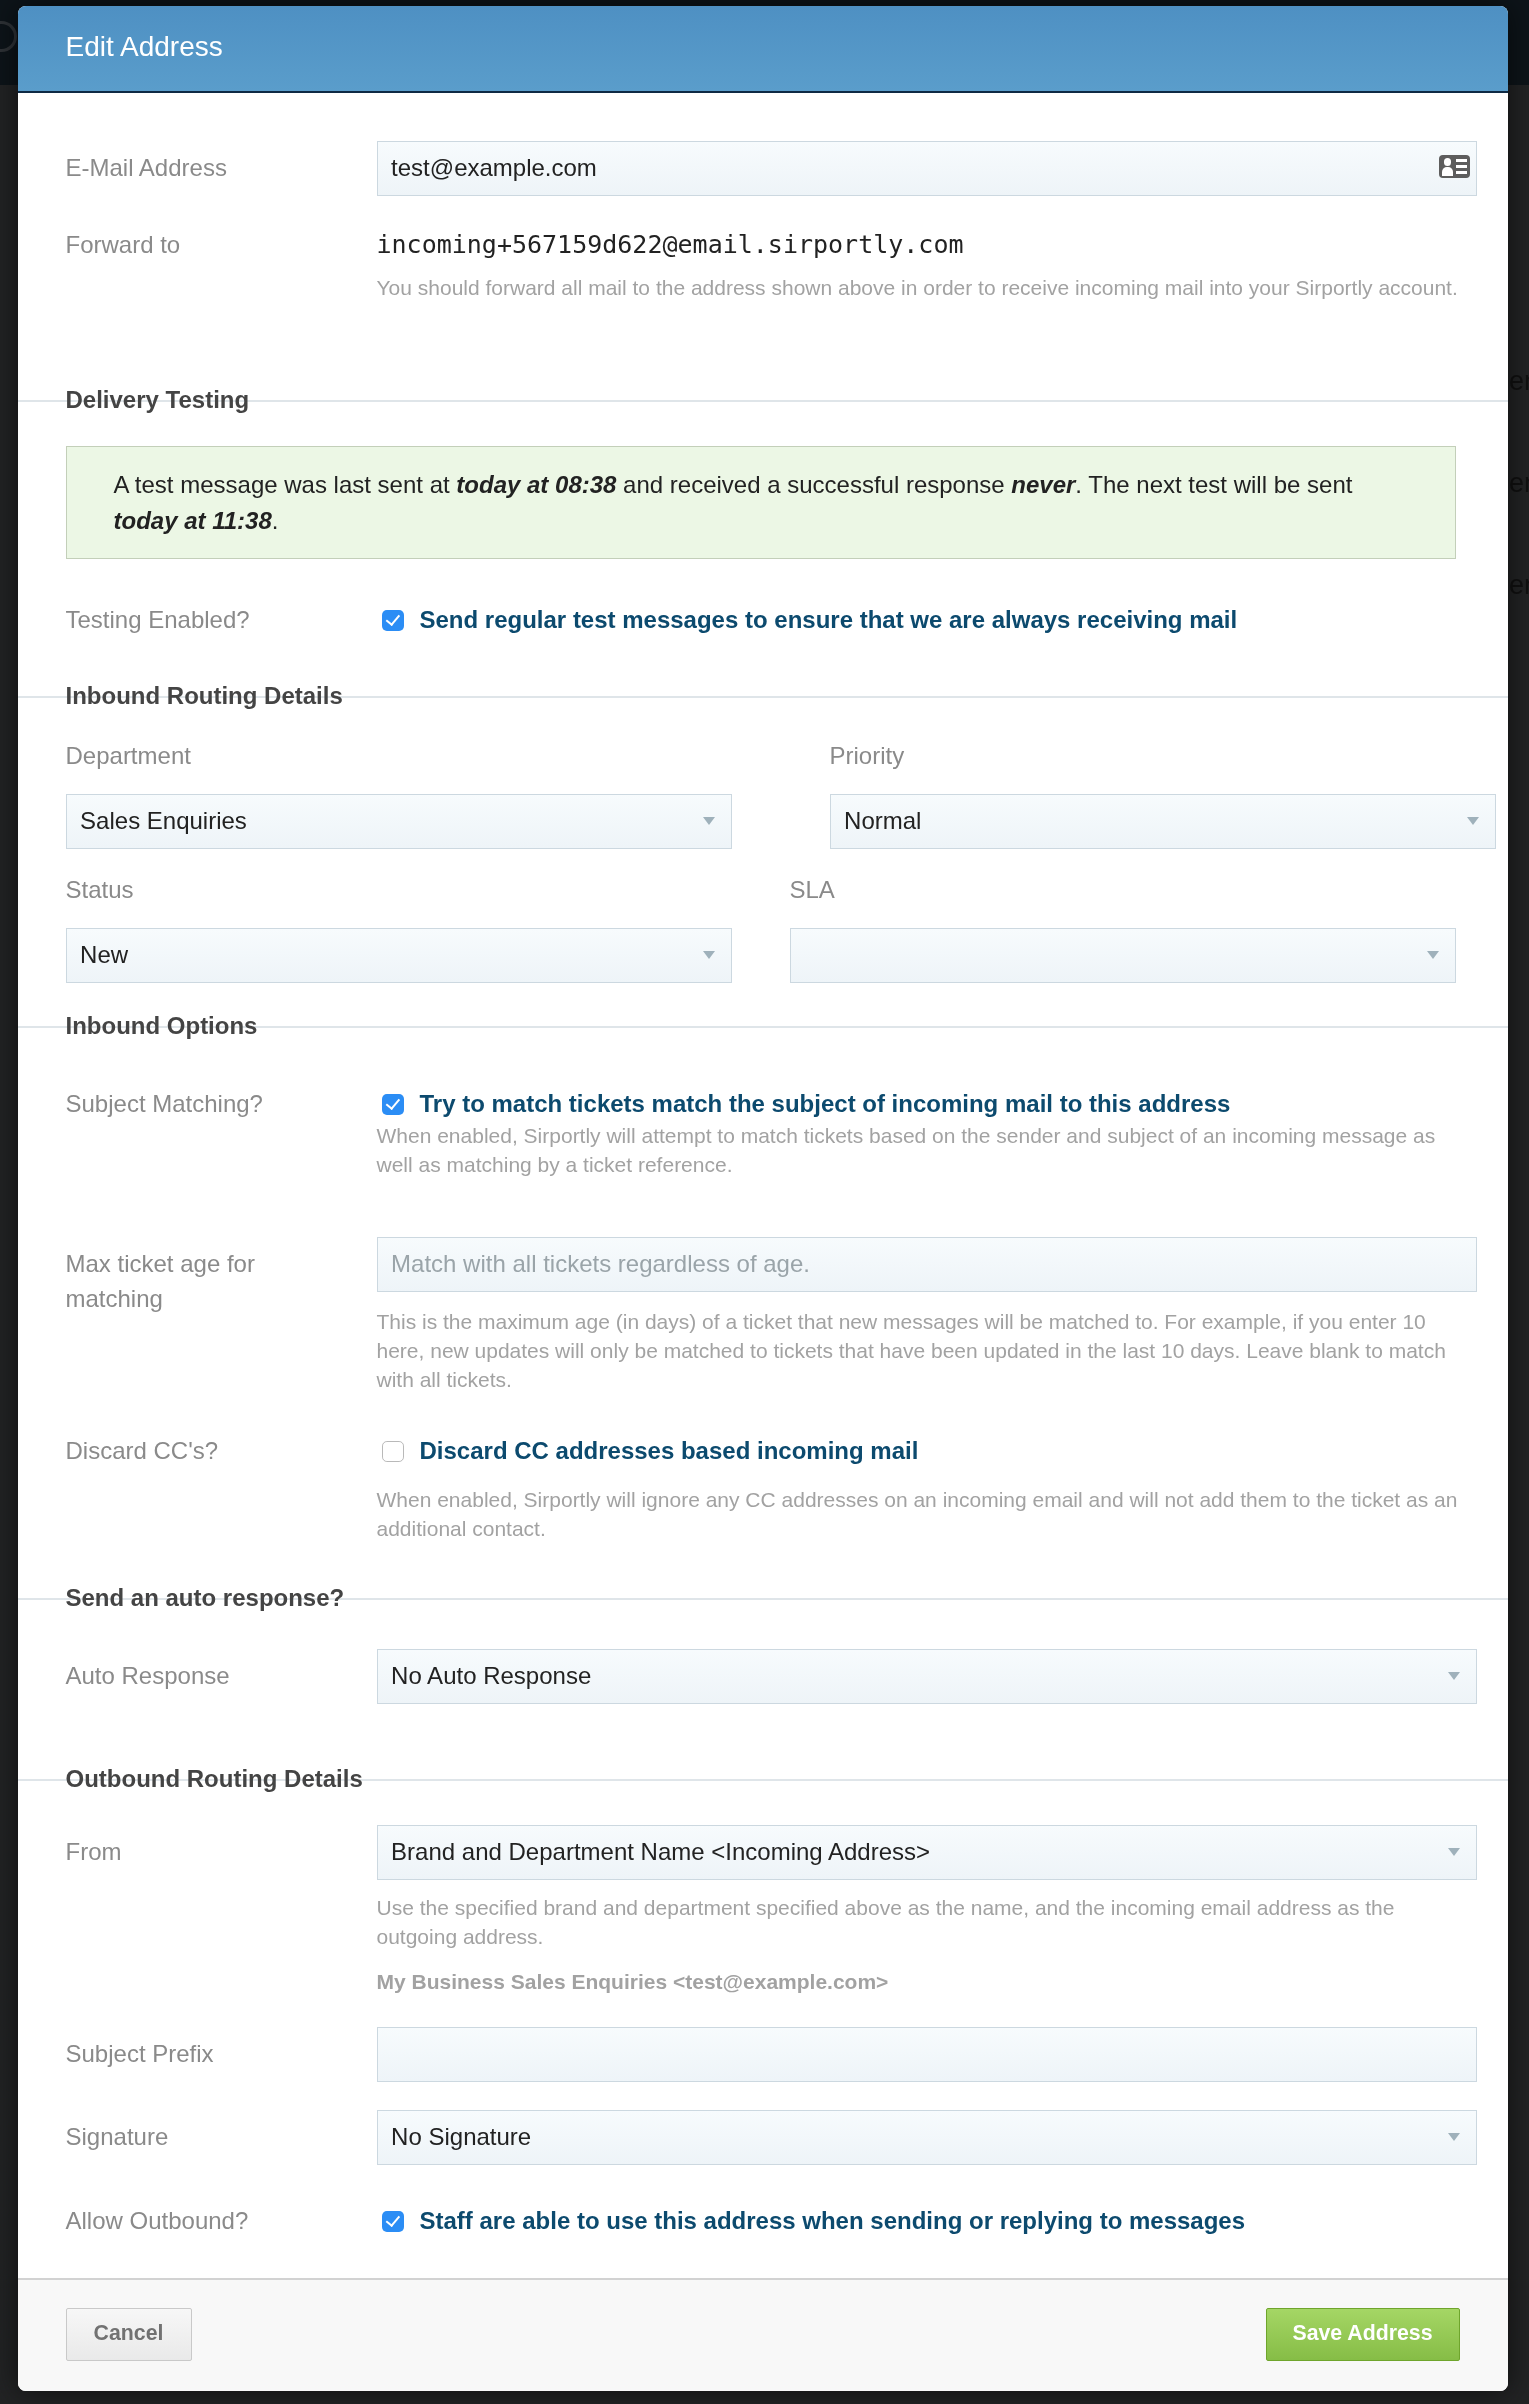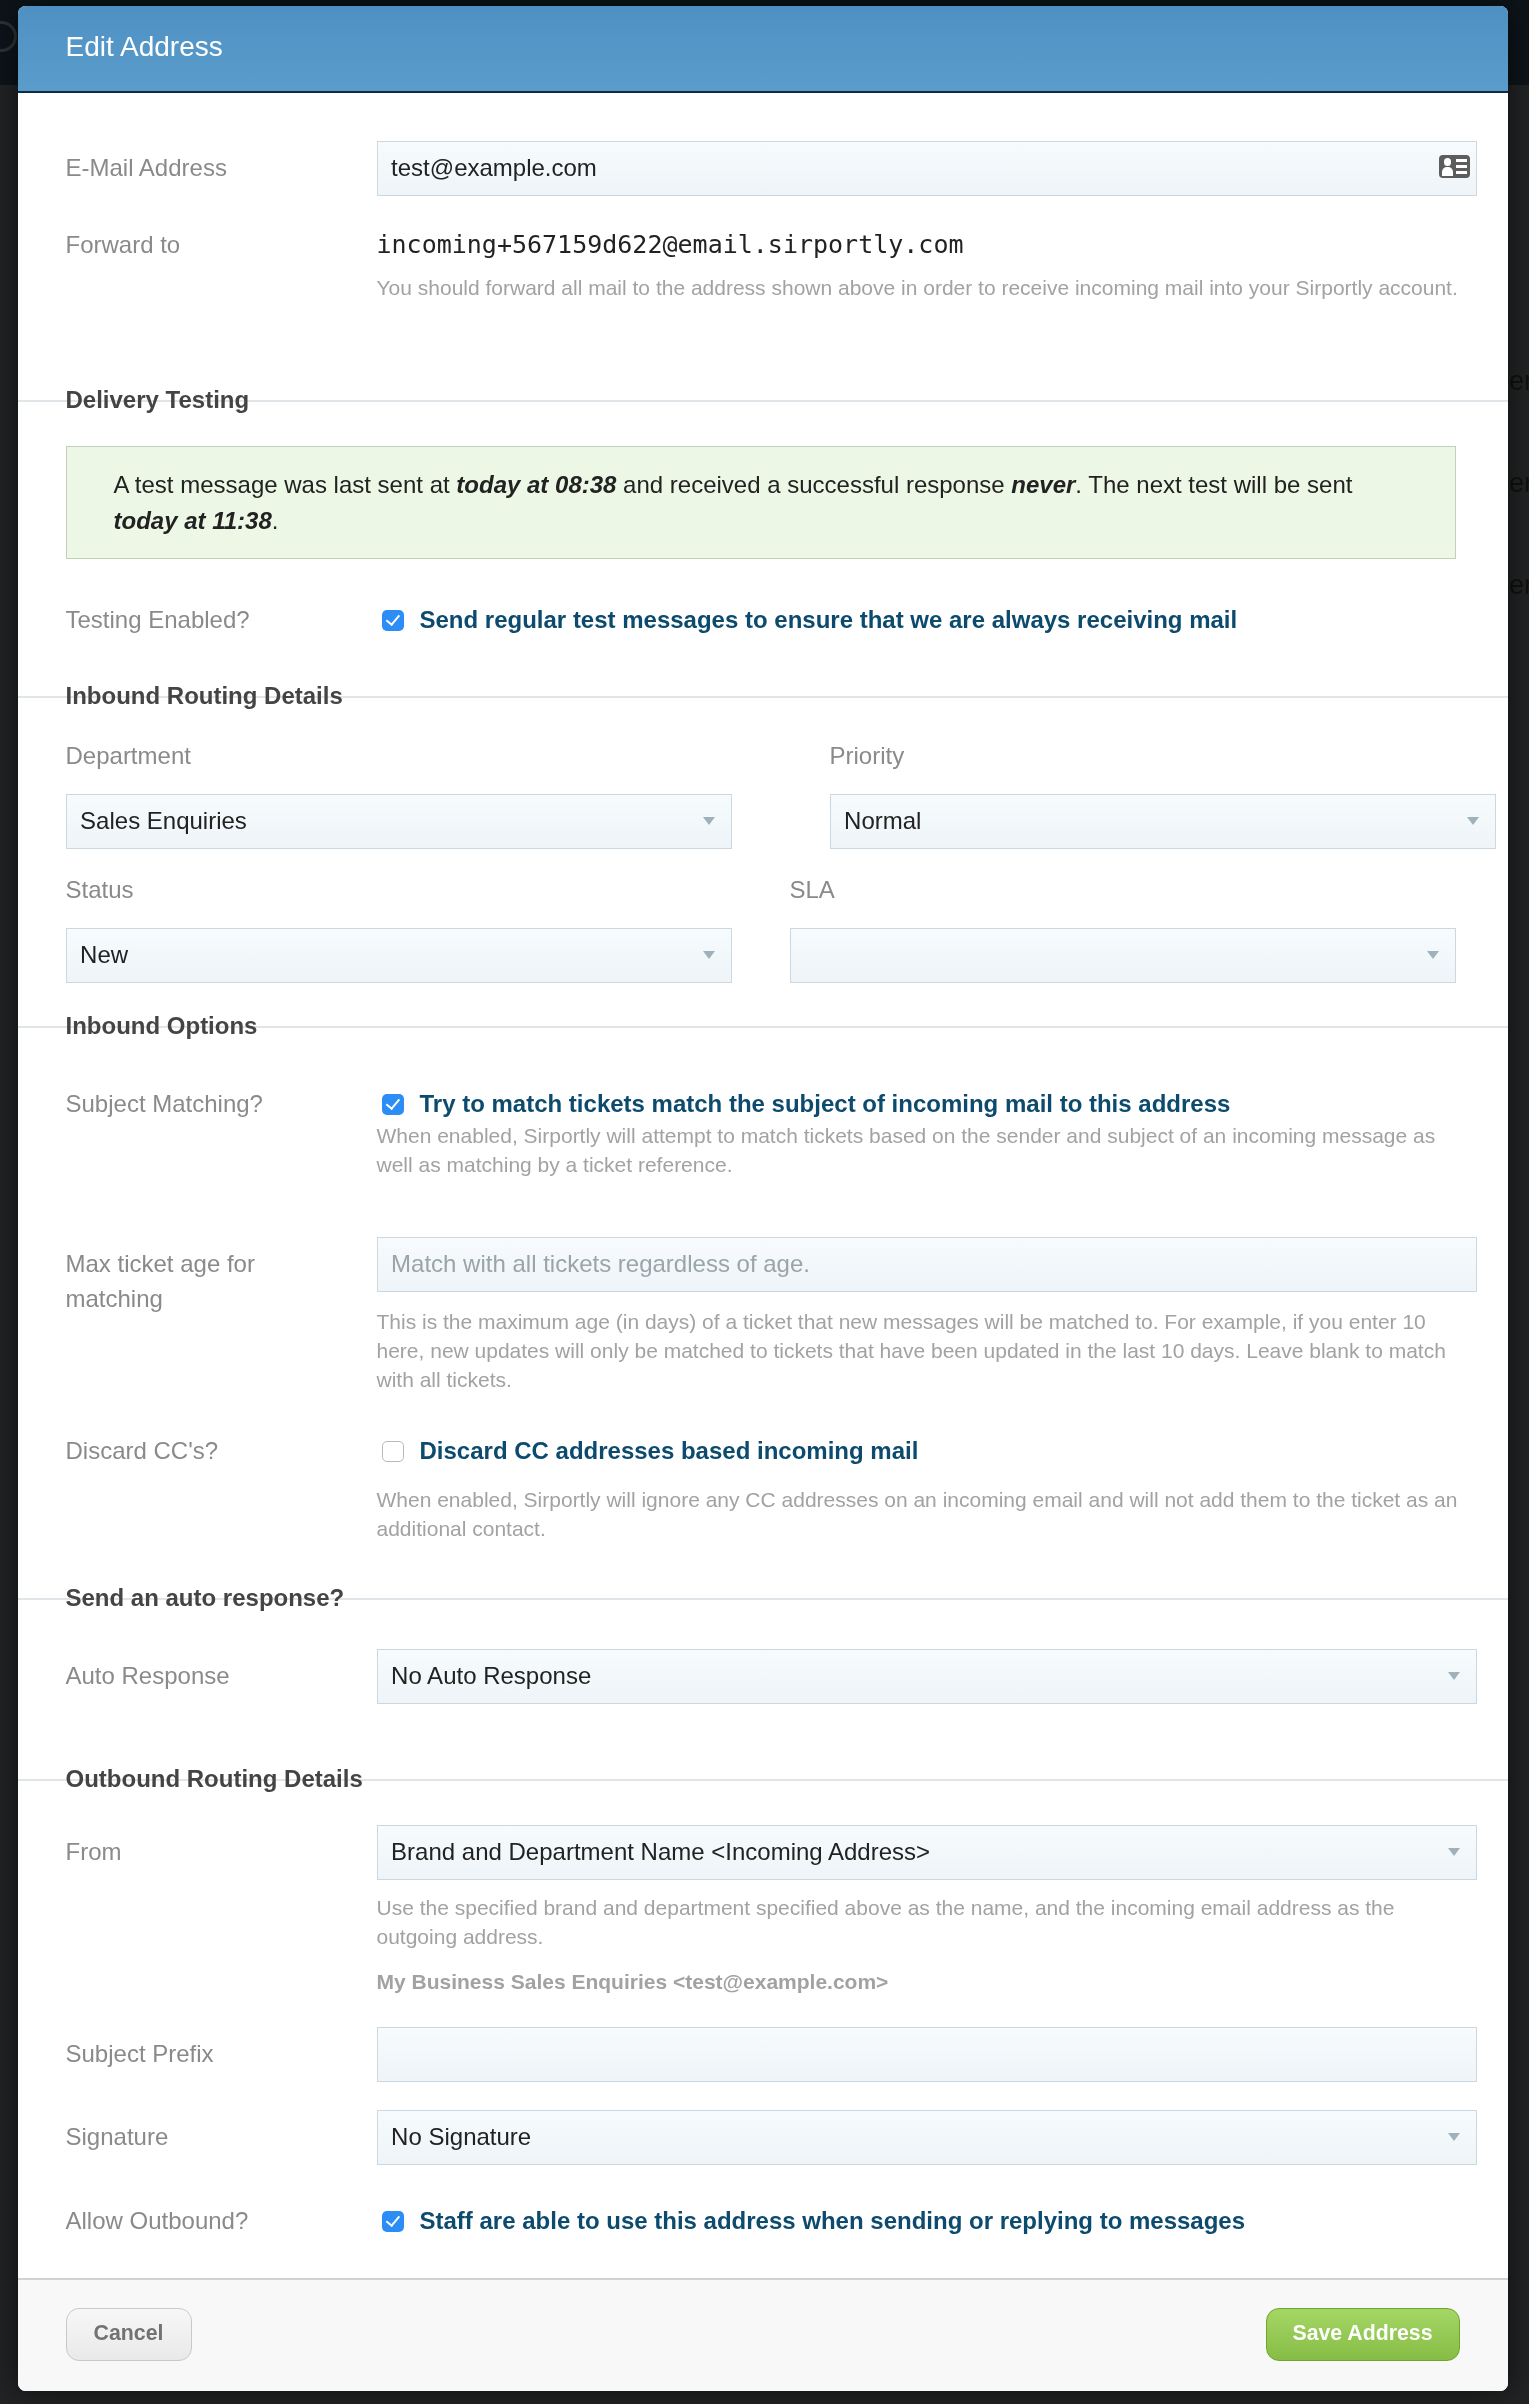--- a/index.html
+++ b/index.html
@@ -78,21 +78,21 @@
   }
   .id-icon .head { position:absolute; left:4.9px; top:2.9px; width:7.8px; height:7.8px; background:#fff; border-radius:50%; }
   .id-icon .body { position:absolute; left:2.9px; top:11.6px; width:11.6px; height:8.7px; background:#fff; border-radius:4.9px 4.9px 0 0; }
   .id-icon .ln { position:absolute; left:17.5px; width:10.7px; height:2.9px; background:#fff; }
 
   .modal-footer {
     position:absolute; left:0; right:0; bottom:0; height:111px;
     background:#f8f8f8; border-top:2.9px solid #d2d2d2;
   }
   .btn {
-    position:absolute; top:28px; height:53px; box-sizing:border-box; border-radius:13px;
+    position:absolute; top:28px; height:53px; box-sizing:border-box; border-radius:2px;
     font-size:21.3px; font-weight:bold; line-height:49px; text-align:center;
   }
   .btn-cancel {
     left:48px; width:126px; border:1.9px solid #c9c9c9; background:linear-gradient(#f7f7f7,#e9e9e9); color:#727272;
   }
   .btn-save {
     right:48px; width:194px; border:1.9px solid #6fa52c; background:linear-gradient(#a5d665,#86bd46); color:#fff;
   }
 </style>
 </head>

